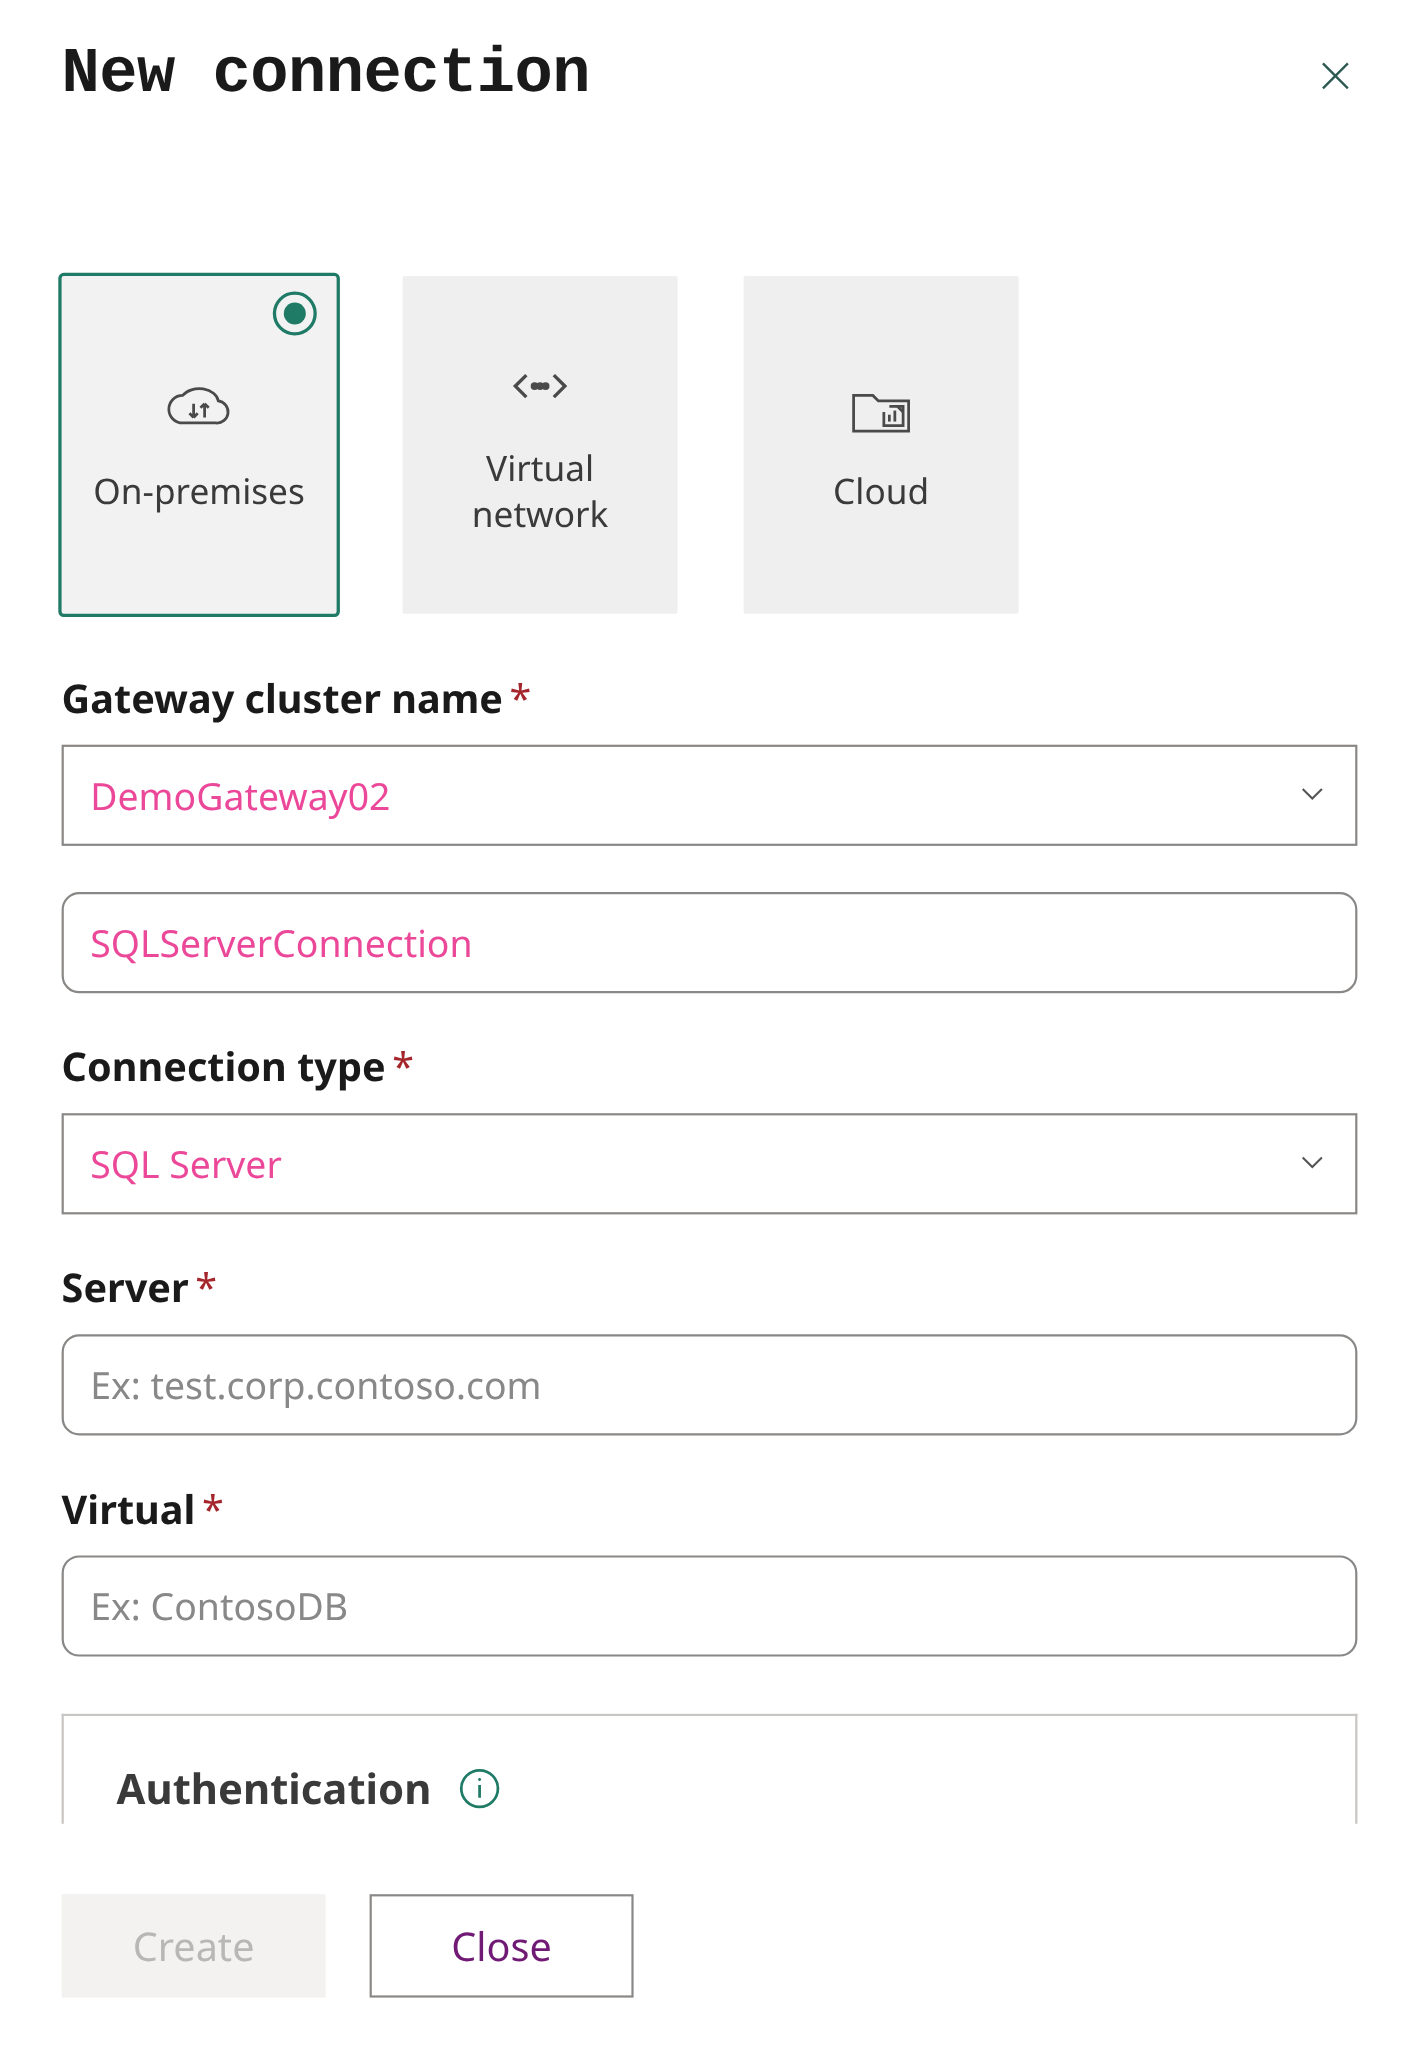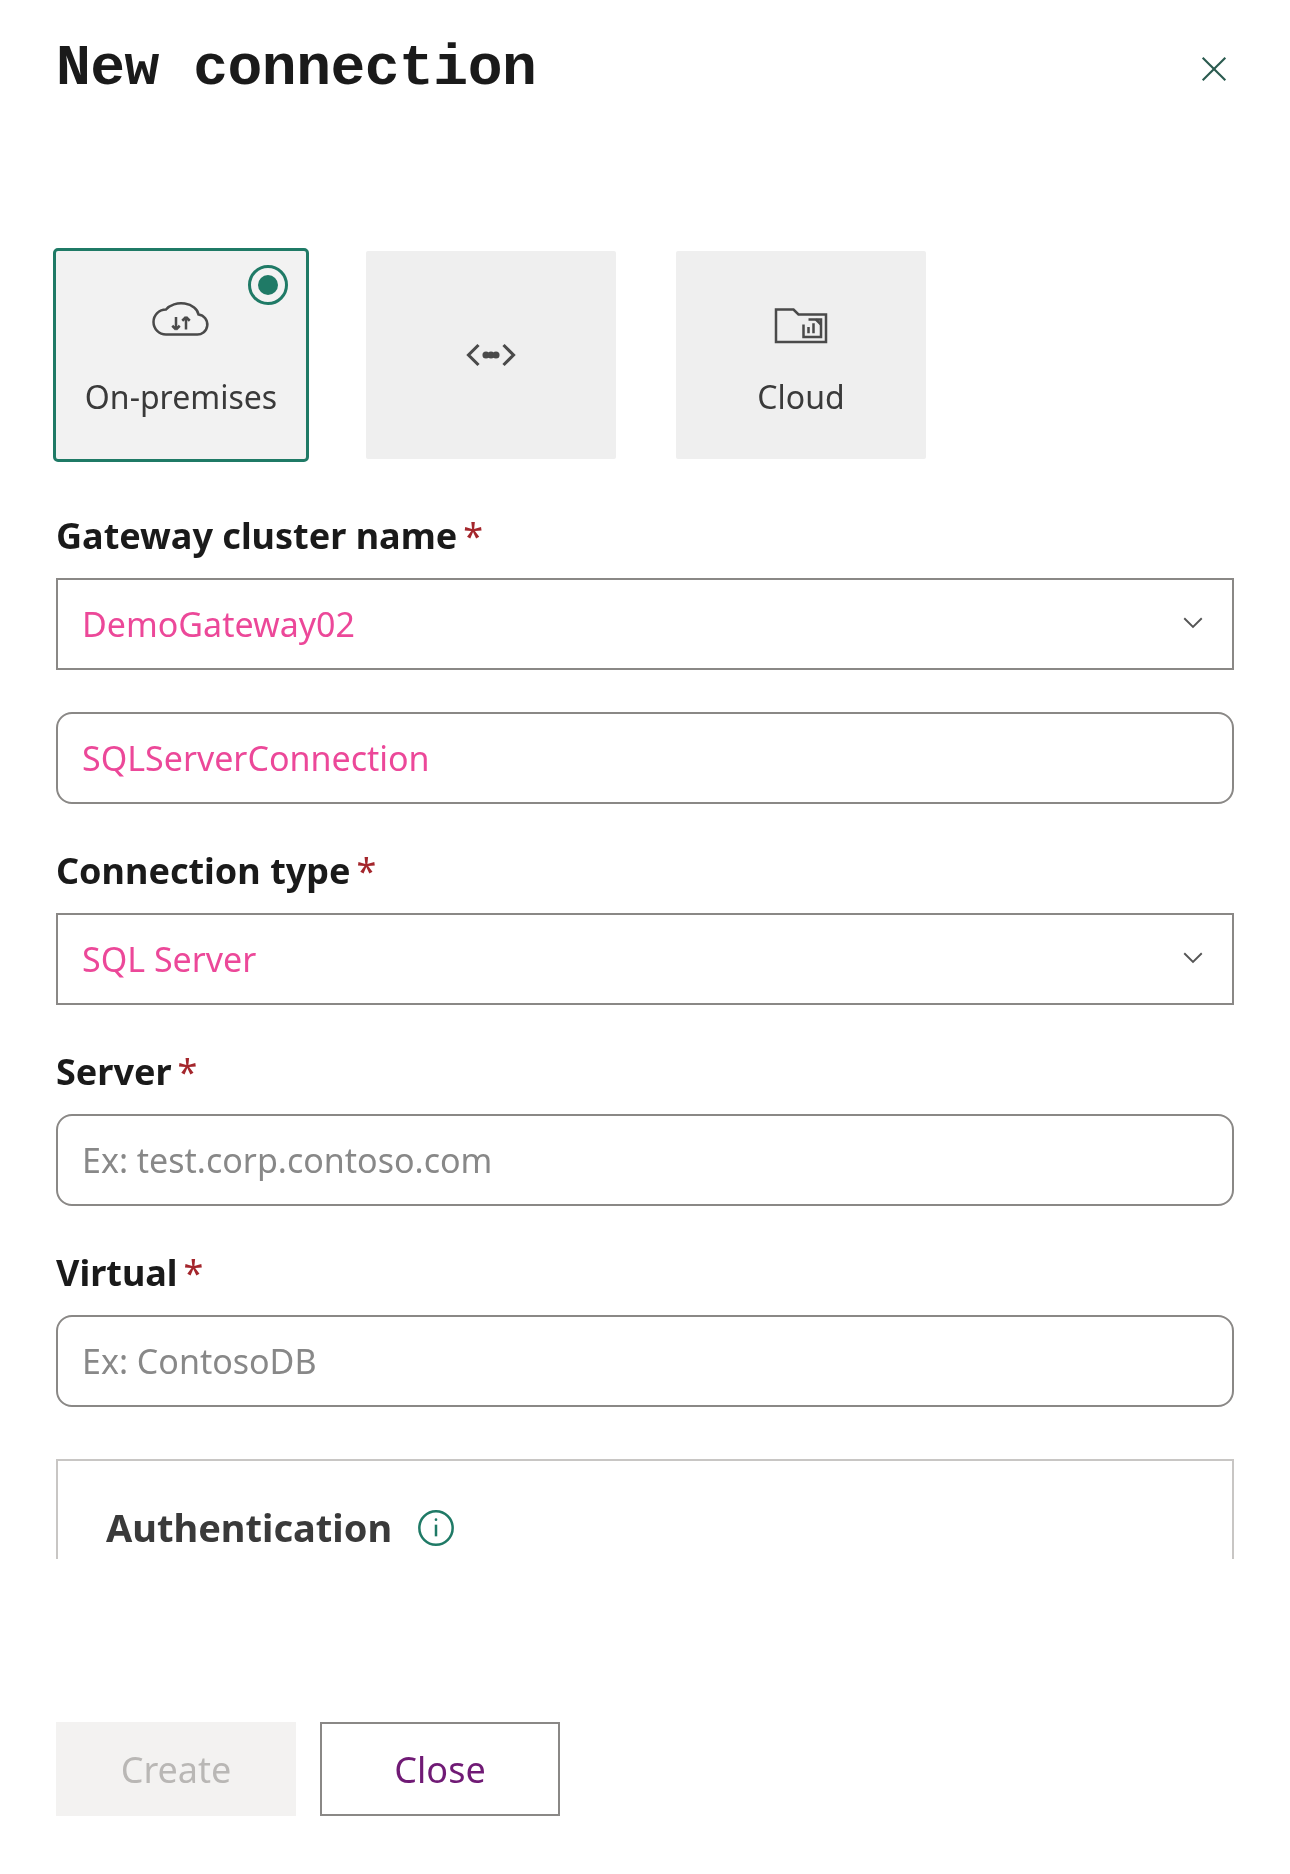--- a/index.html
+++ b/index.html
@@ -36,21 +36,21 @@
   .close-x svg { width: 34px; height: 34px; }
 
   .type-row {
     display: flex;
     gap: 60px;
     margin-top: 150px;
   }
   .type-card {
     position: relative;
     width: 250px;
-    height: 208px;
+    height: 307px;
     background: #efefef;
     display: flex;
     flex-direction: column;
     align-items: center;
     justify-content: center;
     gap: 24px;
     cursor: pointer;
     border-radius: 2px;
   }
   .type-card.selected {
@@ -134,21 +134,21 @@
     width: 40px; height: 40px;
     color: #1f7a66;
   }
   .info-icon svg { width: 40px; height: 40px; }
 
   .footer {
     position: absolute;
     left: 56px;
     bottom: 58px;
     display: flex;
-    gap: 24px;
+    gap: 40px;
   }
   .btn {
     height: 94px;
     min-width: 240px;
     padding: 0 36px;
     font-size: 36px;
     display: flex; align-items:center; justify-content:center;
     border: 2px solid transparent;
     cursor: pointer;
     font-family: inherit;
@@ -198,20 +198,21 @@
     <div class="type-card">
       <div class="icon-wrap">
         <svg viewBox="0 0 48 24" fill="none" stroke="currentColor" stroke-width="2.5">
           <path d="M14 4 L6 12 L14 20"></path>
           <path d="M34 4 L42 12 L34 20"></path>
           <circle cx="20" cy="12" r="1.6" fill="currentColor"></circle>
           <circle cx="24" cy="12" r="1.6" fill="currentColor"></circle>
           <circle cx="28" cy="12" r="1.6" fill="currentColor"></circle>
         </svg>
       </div>
+      <div class="type-label">Virtual network</div>
     </div>
 
     <div class="type-card">
       <div class="icon-wrap">
         <svg viewBox="0 0 48 40" fill="none" stroke="currentColor" stroke-width="2">
           <path d="M4 10 h14 l4 4 h22 v22 h-40 Z"></path>
           <path d="M30 18 h10 v14 h-14 v-10"></path>
           <path d="M36 18 l4 4"></path>
           <rect x="29" y="24" width="2" height="5" fill="currentColor" stroke="none"></rect>
           <rect x="33" y="21" width="2" height="8" fill="currentColor" stroke="none"></rect>

